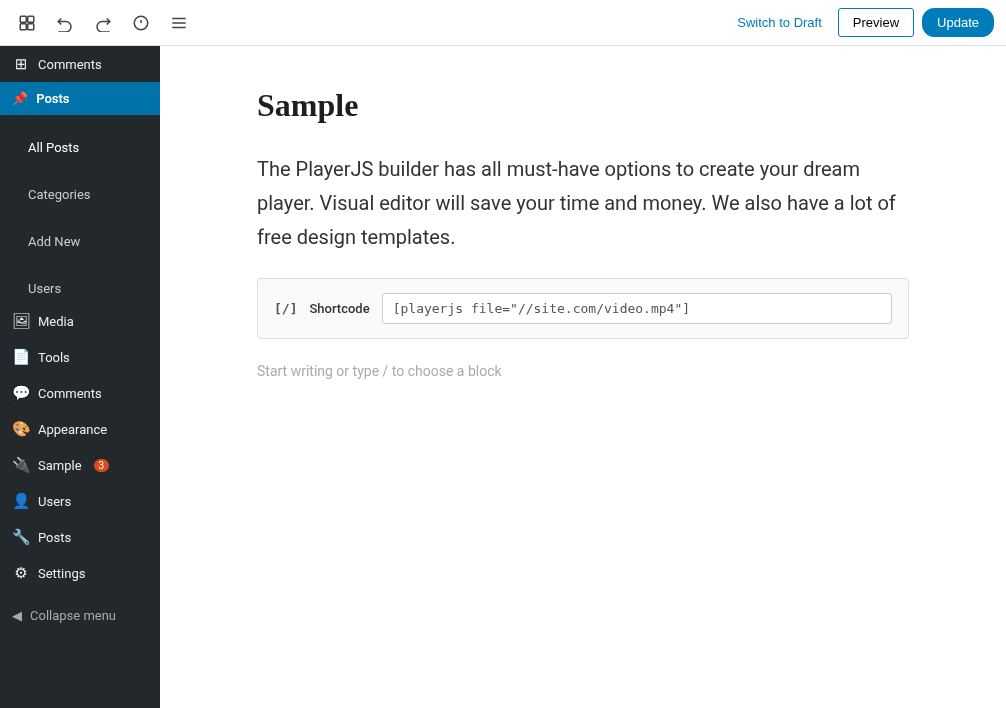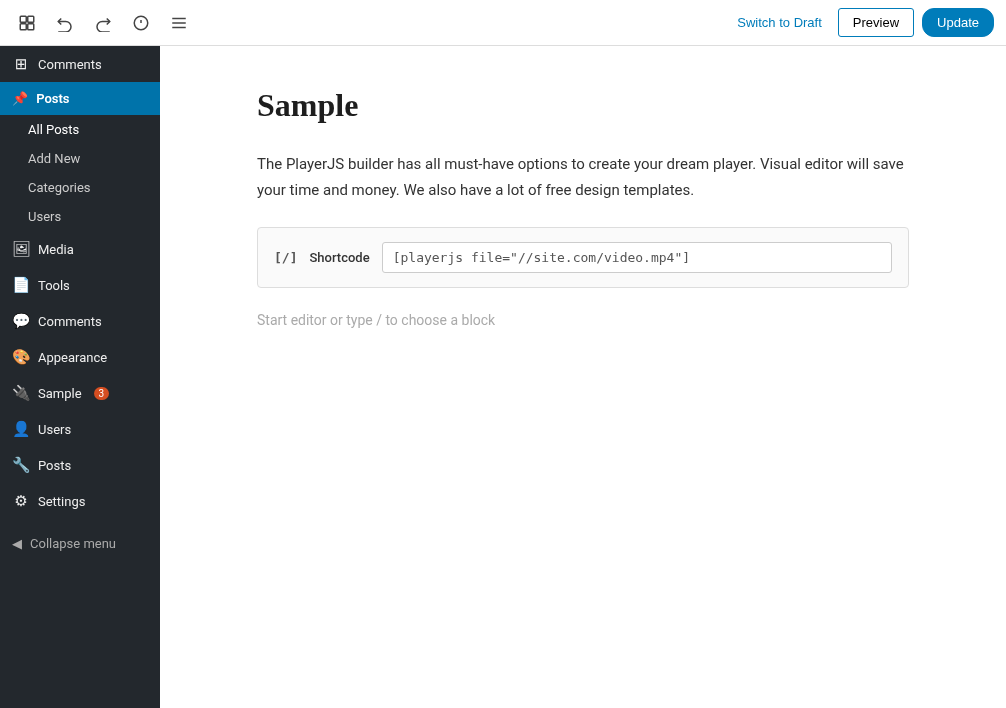--- a/index.html
+++ b/index.html
@@ -98,20 +98,21 @@
       font-weight: 600;
       color: #fff;
       cursor: pointer;
     }
     .sidebar-section-header.active-parent { background: #0073aa; color: #fff; }
     .sidebar-sub-item {
       padding: 7px 12px 7px 28px;
       font-size: 13px;
       color: #ccc;
       cursor: pointer;
+      margin-top: 18px;
     }
     .sidebar-sub-item.active { color: #fff; }
     .badge {
       background: #d54e21;
       color: #fff;
       font-size: 10px;
       border-radius: 10px;
       padding: 1px 5px;
       margin-left: 4px;
     }
@@ -141,21 +142,21 @@
     }
     .post-title {
       font-family: Georgia, "Times New Roman", serif;
       font-size: 32px;
       font-weight: 700;
       color: #1e1e1e;
       margin-bottom: 28px;
       line-height: 1.2;
     }
     .post-body {
-      font-size: 15px;
+      font-size: 20px;
       line-height: 1.7;
       color: #333;
       margin-bottom: 24px;
       margin-top: 19px;
     }
     .shortcode-block {
       border: 1px solid #ddd;
       border-radius: 4px;
       padding: 14px 16px;
       margin-bottom: 24px;
@@ -251,24 +252,24 @@
     <div class="sidebar-section-header active-parent">
       <span style="display:flex;align-items:center;gap:8px;">
         <span class="icon">📌</span>
         <span>Posts</span>
       </span>
     </div>
     <div class="sidebar-sub-item active">
       <span>All Posts</span>
     </div>
     <div class="sidebar-sub-item">
+      <span>Categories</span>
+    </div>
+    <div class="sidebar-sub-item">
       <span>Add New</span>
-    </div>
-    <div class="sidebar-sub-item">
-      <span>Categories</span>
     </div>
     <div class="sidebar-sub-item">
       <span>Users</span>
     </div>
     <div class="sidebar-item">
       <span class="icon">🖼</span>
       <span>Media</span>
     </div>
     <div class="sidebar-item">
       <span class="icon">📄</span>
@@ -307,17 +308,17 @@
 
   <div class="content-area">
     <div class="editor-container">
       <h1 class="post-title" contenteditable="true" style="">Sample</h1>
       <p class="post-body" contenteditable="true" style="">The PlayerJS builder has all must-have options to create your dream player. Visual editor will save your time and money. We also have a lot of free design templates.</p>
       <div class="shortcode-block">
         <span class="shortcode-icon">[/]</span>
         <span class="shortcode-label">Shortcode</span>
         <input class="shortcode-input" type="text" value="[playerjs file=&quot;//site.com/video.mp4&quot;]" style="">
       </div>
-      <p class="add-block-hint">Start editor or type / to choose a block</p>
+      <p class="add-block-hint">Start writing or type / to choose a block</p>
     </div>
   </div>
 
 </div>
 
 </body></html>

